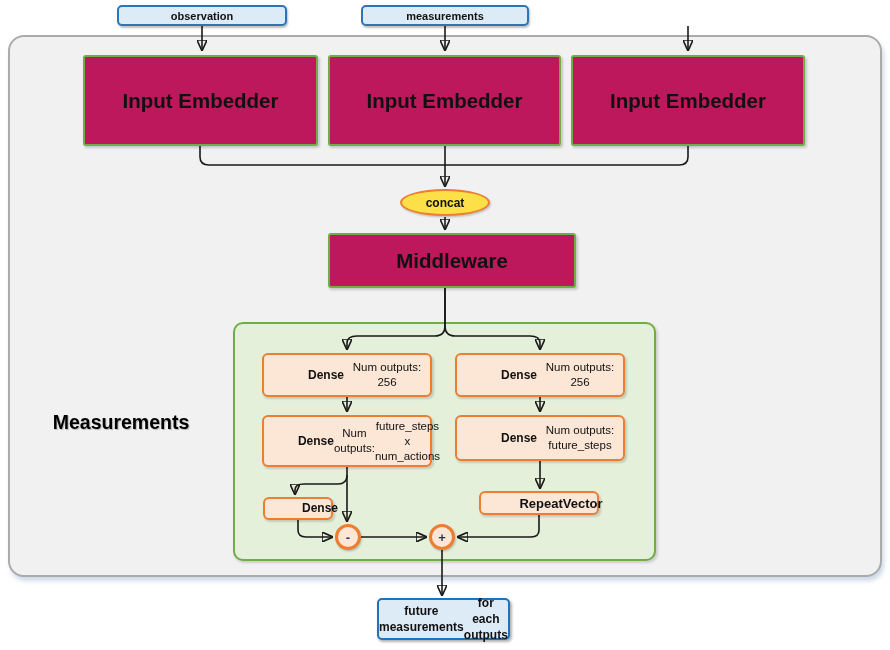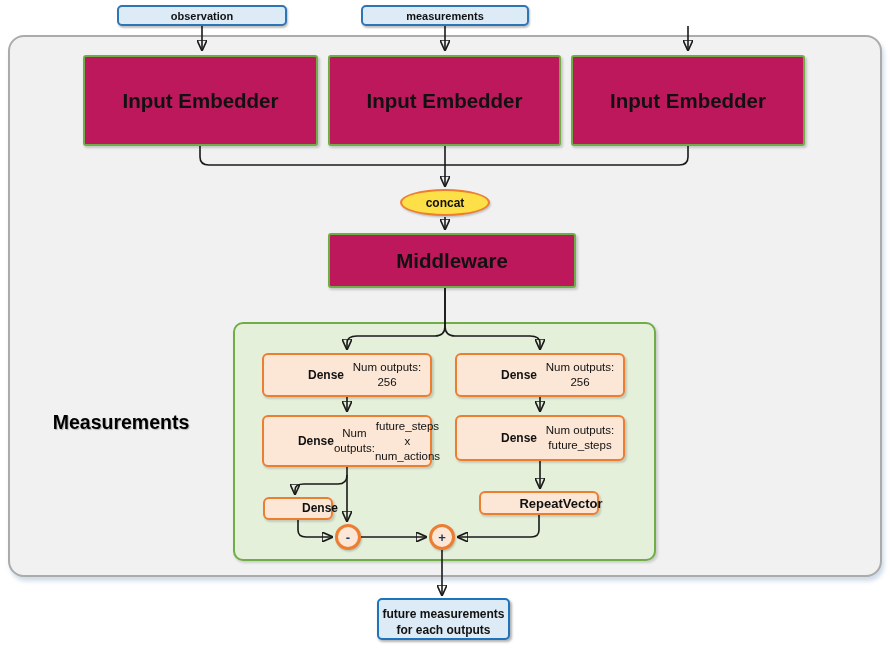--- a/index.html
+++ b/index.html
@@ -57,21 +57,21 @@
     font-weight:bold;font-size:13px;color:#17375E;z-index:4;
     box-shadow:1px 1.5px 2px rgba(0,0,0,0.2);
   }
   .head-title{
     left:15px;top:406px;width:212px;text-align:center;
     font-weight:bold;font-size:19.5px;line-height:32px;color:#000;
     text-shadow:1px 1px 1px rgba(0,0,0,0.25);z-index:3;
   }
   .out-box{
     background:#DDEBF7;border:2.5px solid #1E73BE;border-radius:5px;
-    display:flex;flex-direction:column;align-items:center;justify-content:flex-end;
+    display:flex;flex-direction:row;align-items:center;justify-content:center;
     font-weight:bold;font-size:12px;line-height:16px;z-index:4;text-align:center;
     box-shadow:1.5px 2px 2.5px rgba(0,0,0,0.3);
   }
   svg.wires{position:absolute;left:0;top:0;z-index:3;}
   svg.wires path{fill:none;stroke:#1a1a1a;stroke-width:1.6px;}
 </style>
 </head>
 <body>
 
 <div class="canvas">

